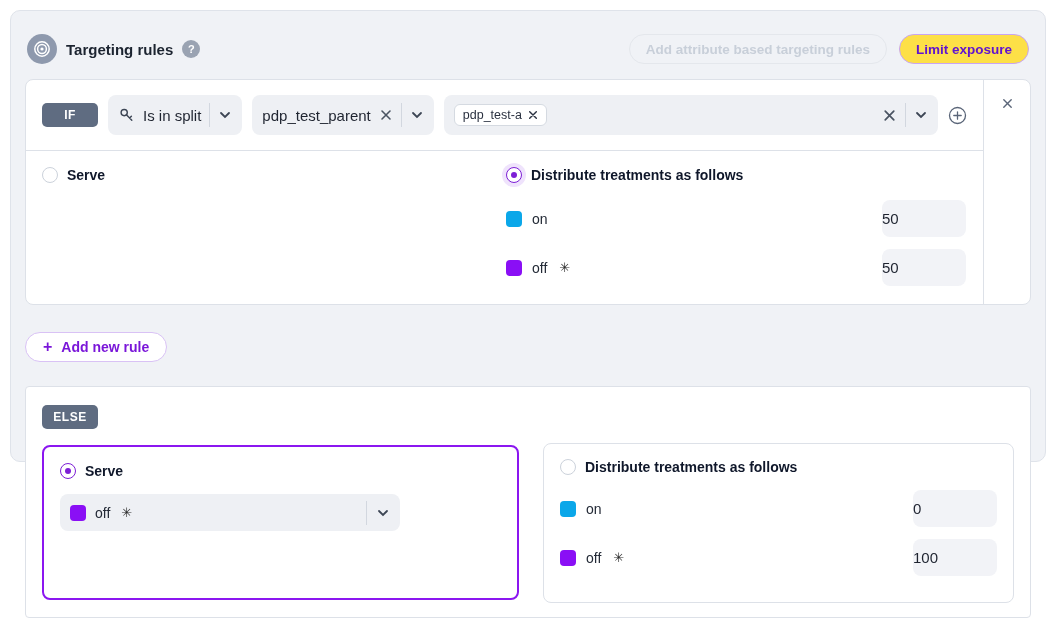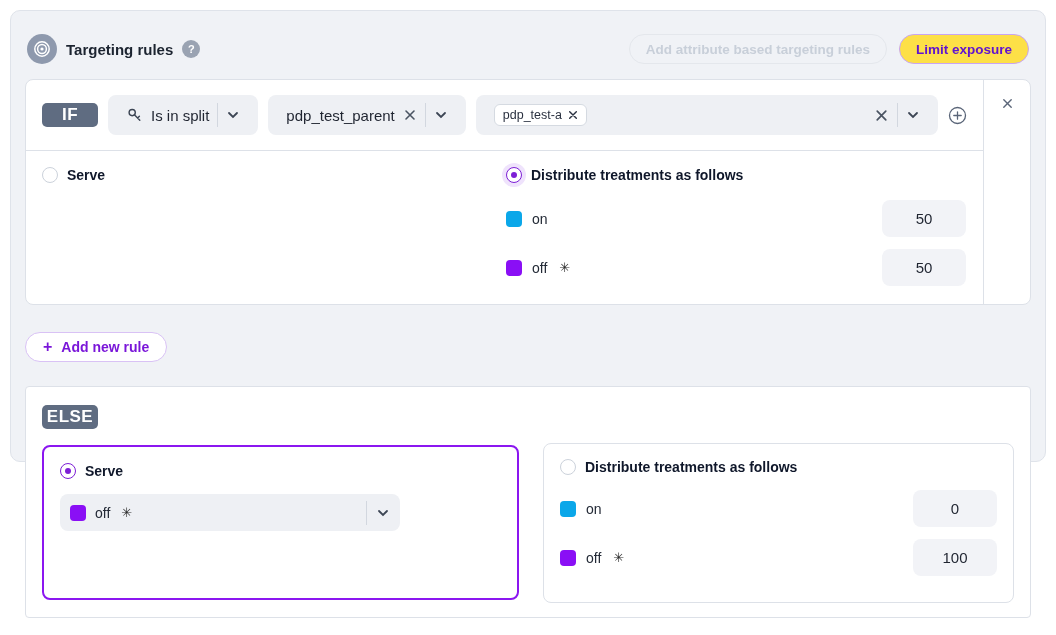--- a/index.html
+++ b/index.html
@@ -22,22 +22,22 @@
   .btn-limit { border:1px solid #c8a5f3; color:#6114cf; }
 
   
   .rule-card { margin-top:10px; background:#ffffff; border:1px solid #dde1e8; border-radius:8px;
                display:flex; height:226px; overflow:hidden; }
   .rule-main { flex:1; display:flex; flex-direction:column; }
   .rule-side { width:47px; border-left:1px solid #dde1e8; display:flex; justify-content:center; padding-top:16px; }
 
   .cond-row { display:flex; align-items:center; gap:10px; padding:15px 16px; border-bottom:1px solid #dde1e8; }
   .badge { min-width:56px; height:24px; border-radius:5px; background:#5f6c81; color:#ffffff;
-           font-size:17px; font-weight:bold; display:inline-flex; align-items:center; justify-content:center; letter-spacing:.5px; }
-  .ctrl { background:#eef0f4; border-radius:8px; height:40px; display:flex; align-items:center; padding:0 18px; gap:8px; }
+           font-size:12px; font-weight:bold; display:inline-flex; align-items:center; justify-content:center; letter-spacing:.5px; }
+  .ctrl { background:#eef0f4; border-radius:8px; height:40px; display:flex; align-items:center; padding:0 10px; gap:8px; }
   .ctrl-label { font-size:15px; color:#1f2430; white-space:nowrap; }
   .clip { max-width:147px; overflow:hidden; text-overflow:clip; }
   .vdiv { width:1px; height:24px; background:#d2d7df; }
   .multiselect { flex:1; }
   .chip { background:#ffffff; border:1px solid #d5dae1; border-radius:6px; padding:3px 8px;
           font-size:12.5px; display:inline-flex; align-items:center; gap:6px; color:#2a3140; }
   .spacer { flex:1; }
   .icon-btn { display:inline-flex; align-items:center; justify-content:center; cursor:pointer; }
 
   
@@ -50,21 +50,21 @@
   .radio.sel { border:1.5px solid #7d1fd6; position:relative; }
   .radio.sel::after { content:""; position:absolute; left:3.5px; top:3.5px; width:6px; height:6px; border-radius:50%; background:#7d1fd6; }
   .radio.halo { box-shadow:0 0 0 4px #efe3fc; }
 
   .treat-row { display:flex; align-items:center; gap:10px; margin-top:12px; height:37px; }
   .treat-row.first { margin-top:17px; }
   .sq { width:16px; height:16px; border-radius:4px; flex:0 0 auto; }
   .treat-name { font-size:14px; color:#232a36; }
   .star { font-size:13px; color:#2b2b2b; margin-left:2px; }
   .val-input { width:84px; height:37px; border:none; background:#f2f3f7; border-radius:8px;
-               font-size:15px; color:#1f2430; text-align:center; font-family:"Liberation Sans",sans-serif; }
+               font-size:15px; color:#1f2430; font-family:"Liberation Sans",sans-serif; }
 
   
   .add-rule { margin-top:27px; display:inline-flex; align-items:center; gap:9px; height:30px; padding:0 17px;
               background:#ffffff; border:1px solid #d9c2f5; border-radius:15px; color:#7a16d9;
               font-size:14px; font-weight:bold; cursor:pointer; }
   .plus-glyph { font-size:16px; font-weight:bold; line-height:1; }
 
   
   .else-card { margin-top:24px; background:#ffffff; border:1px solid #dde1e8; border-radius:4px;
                height:232px; padding:18px 16px; }

